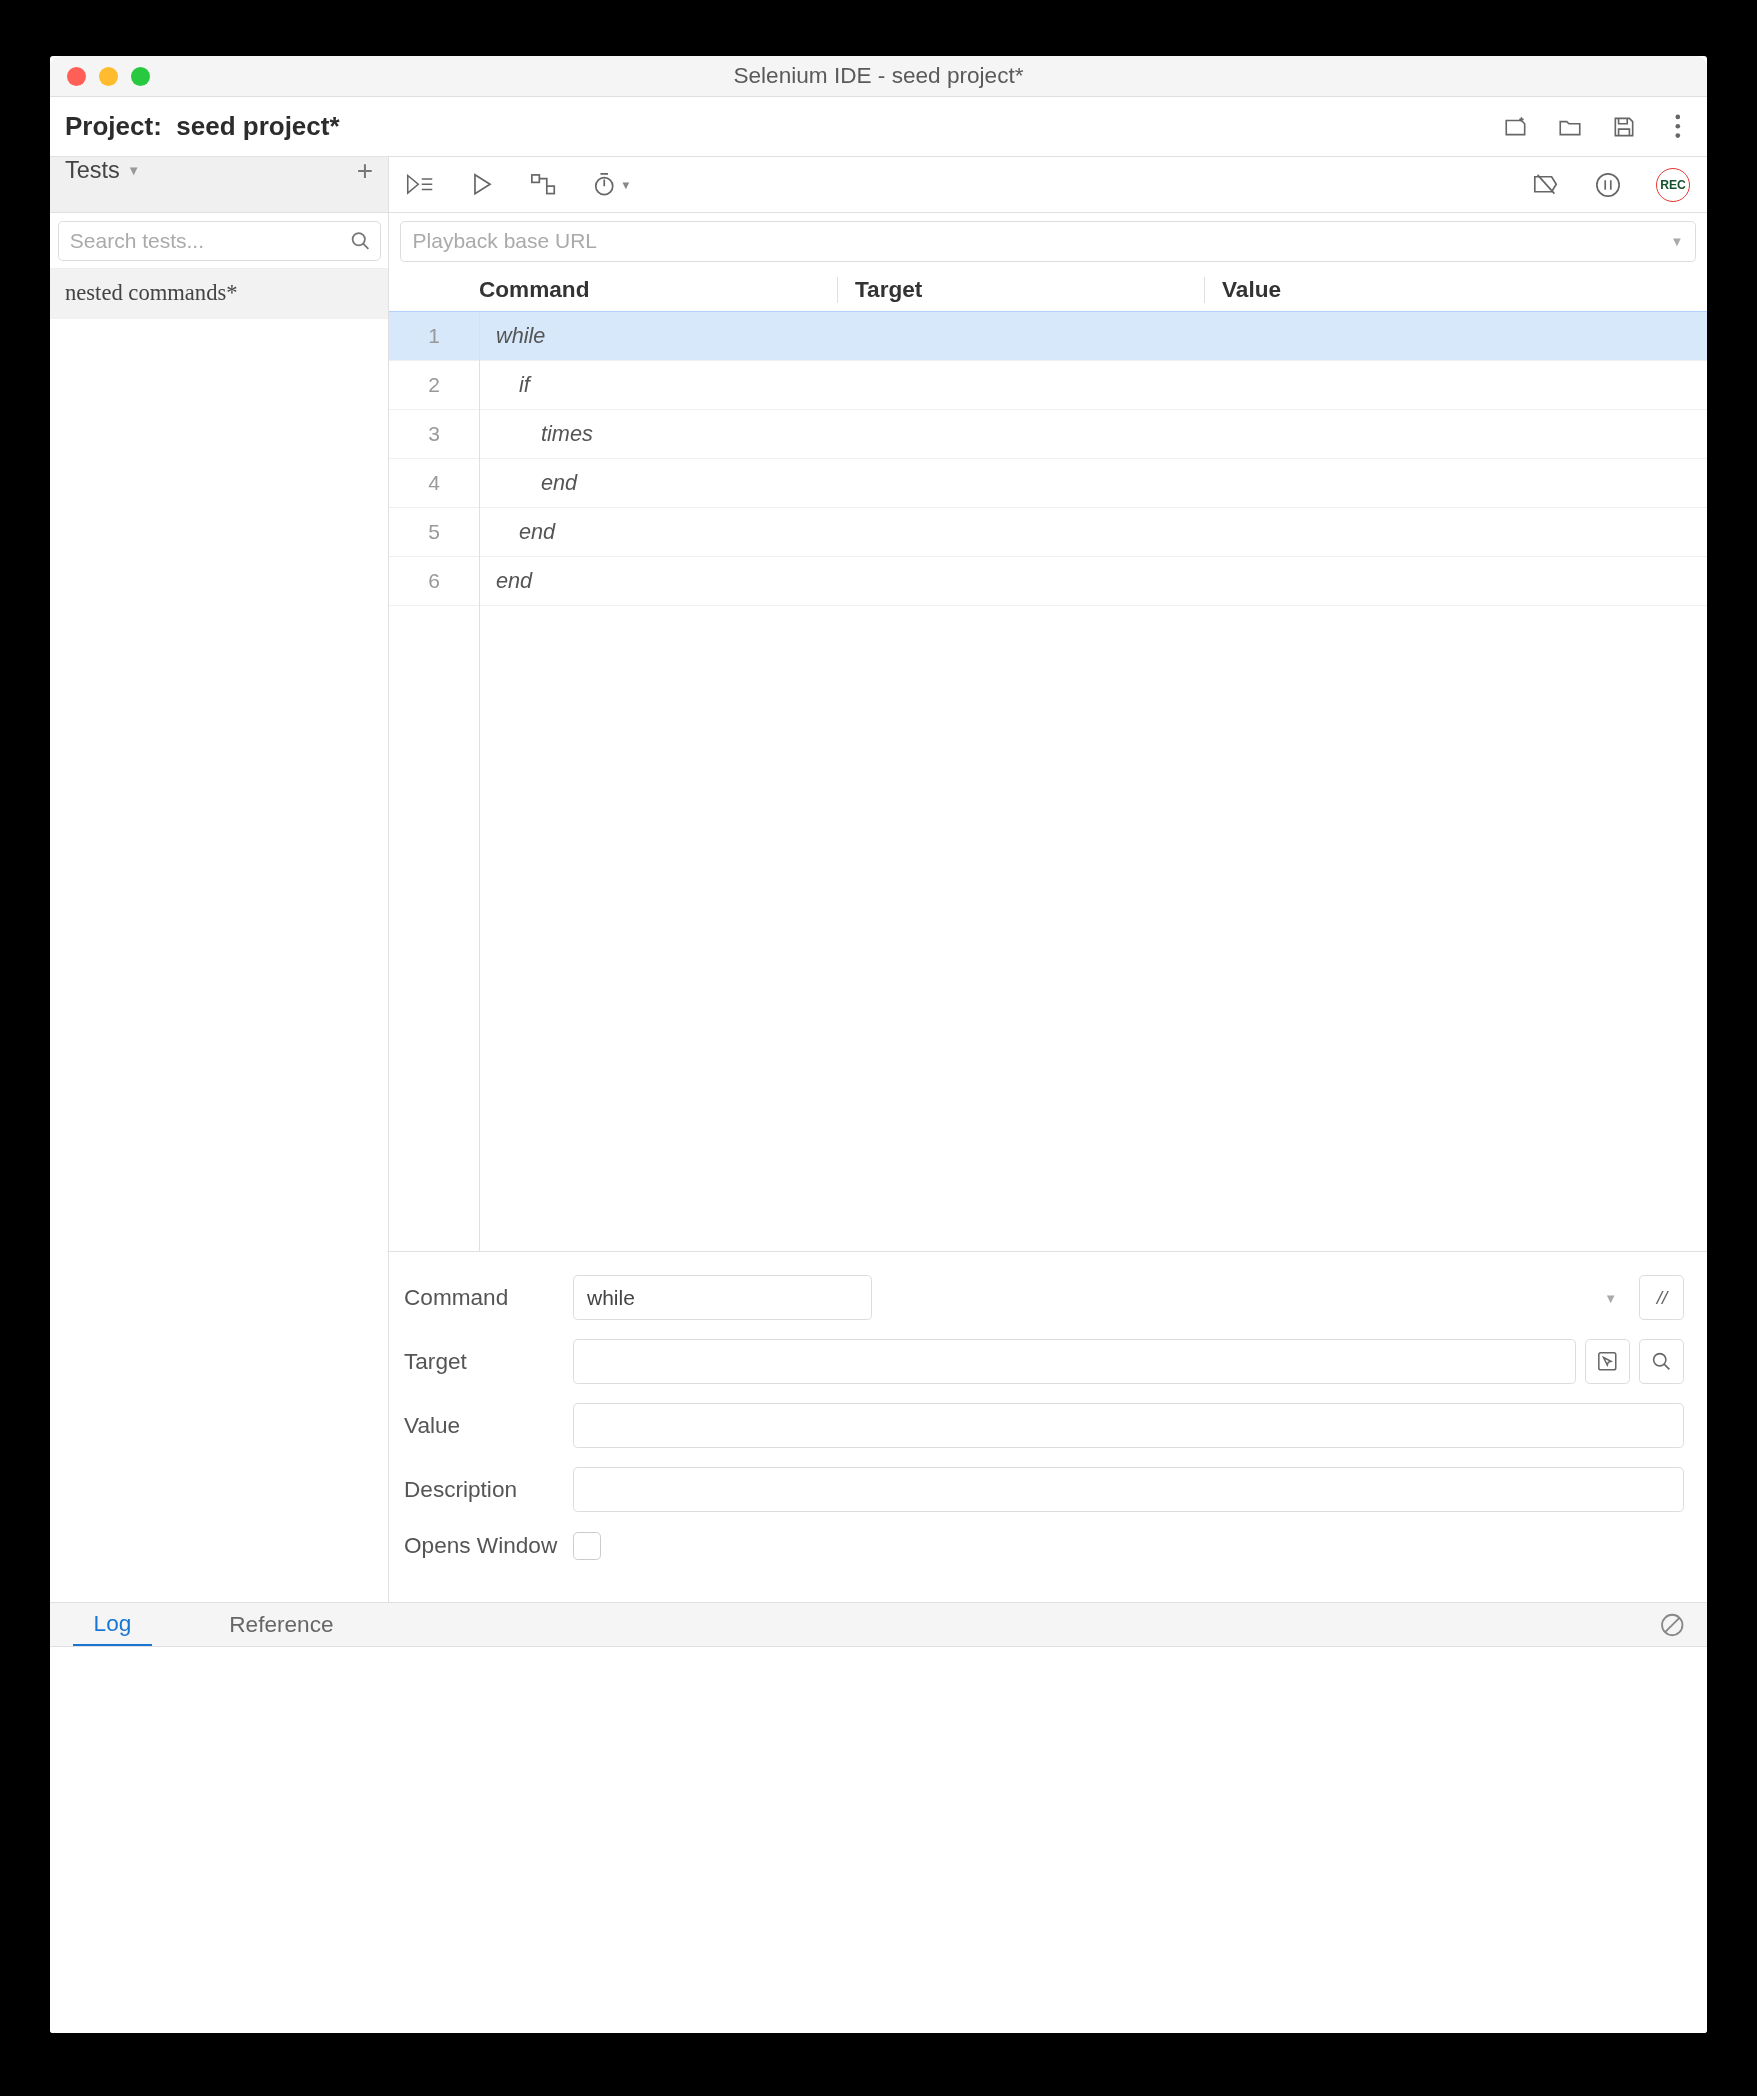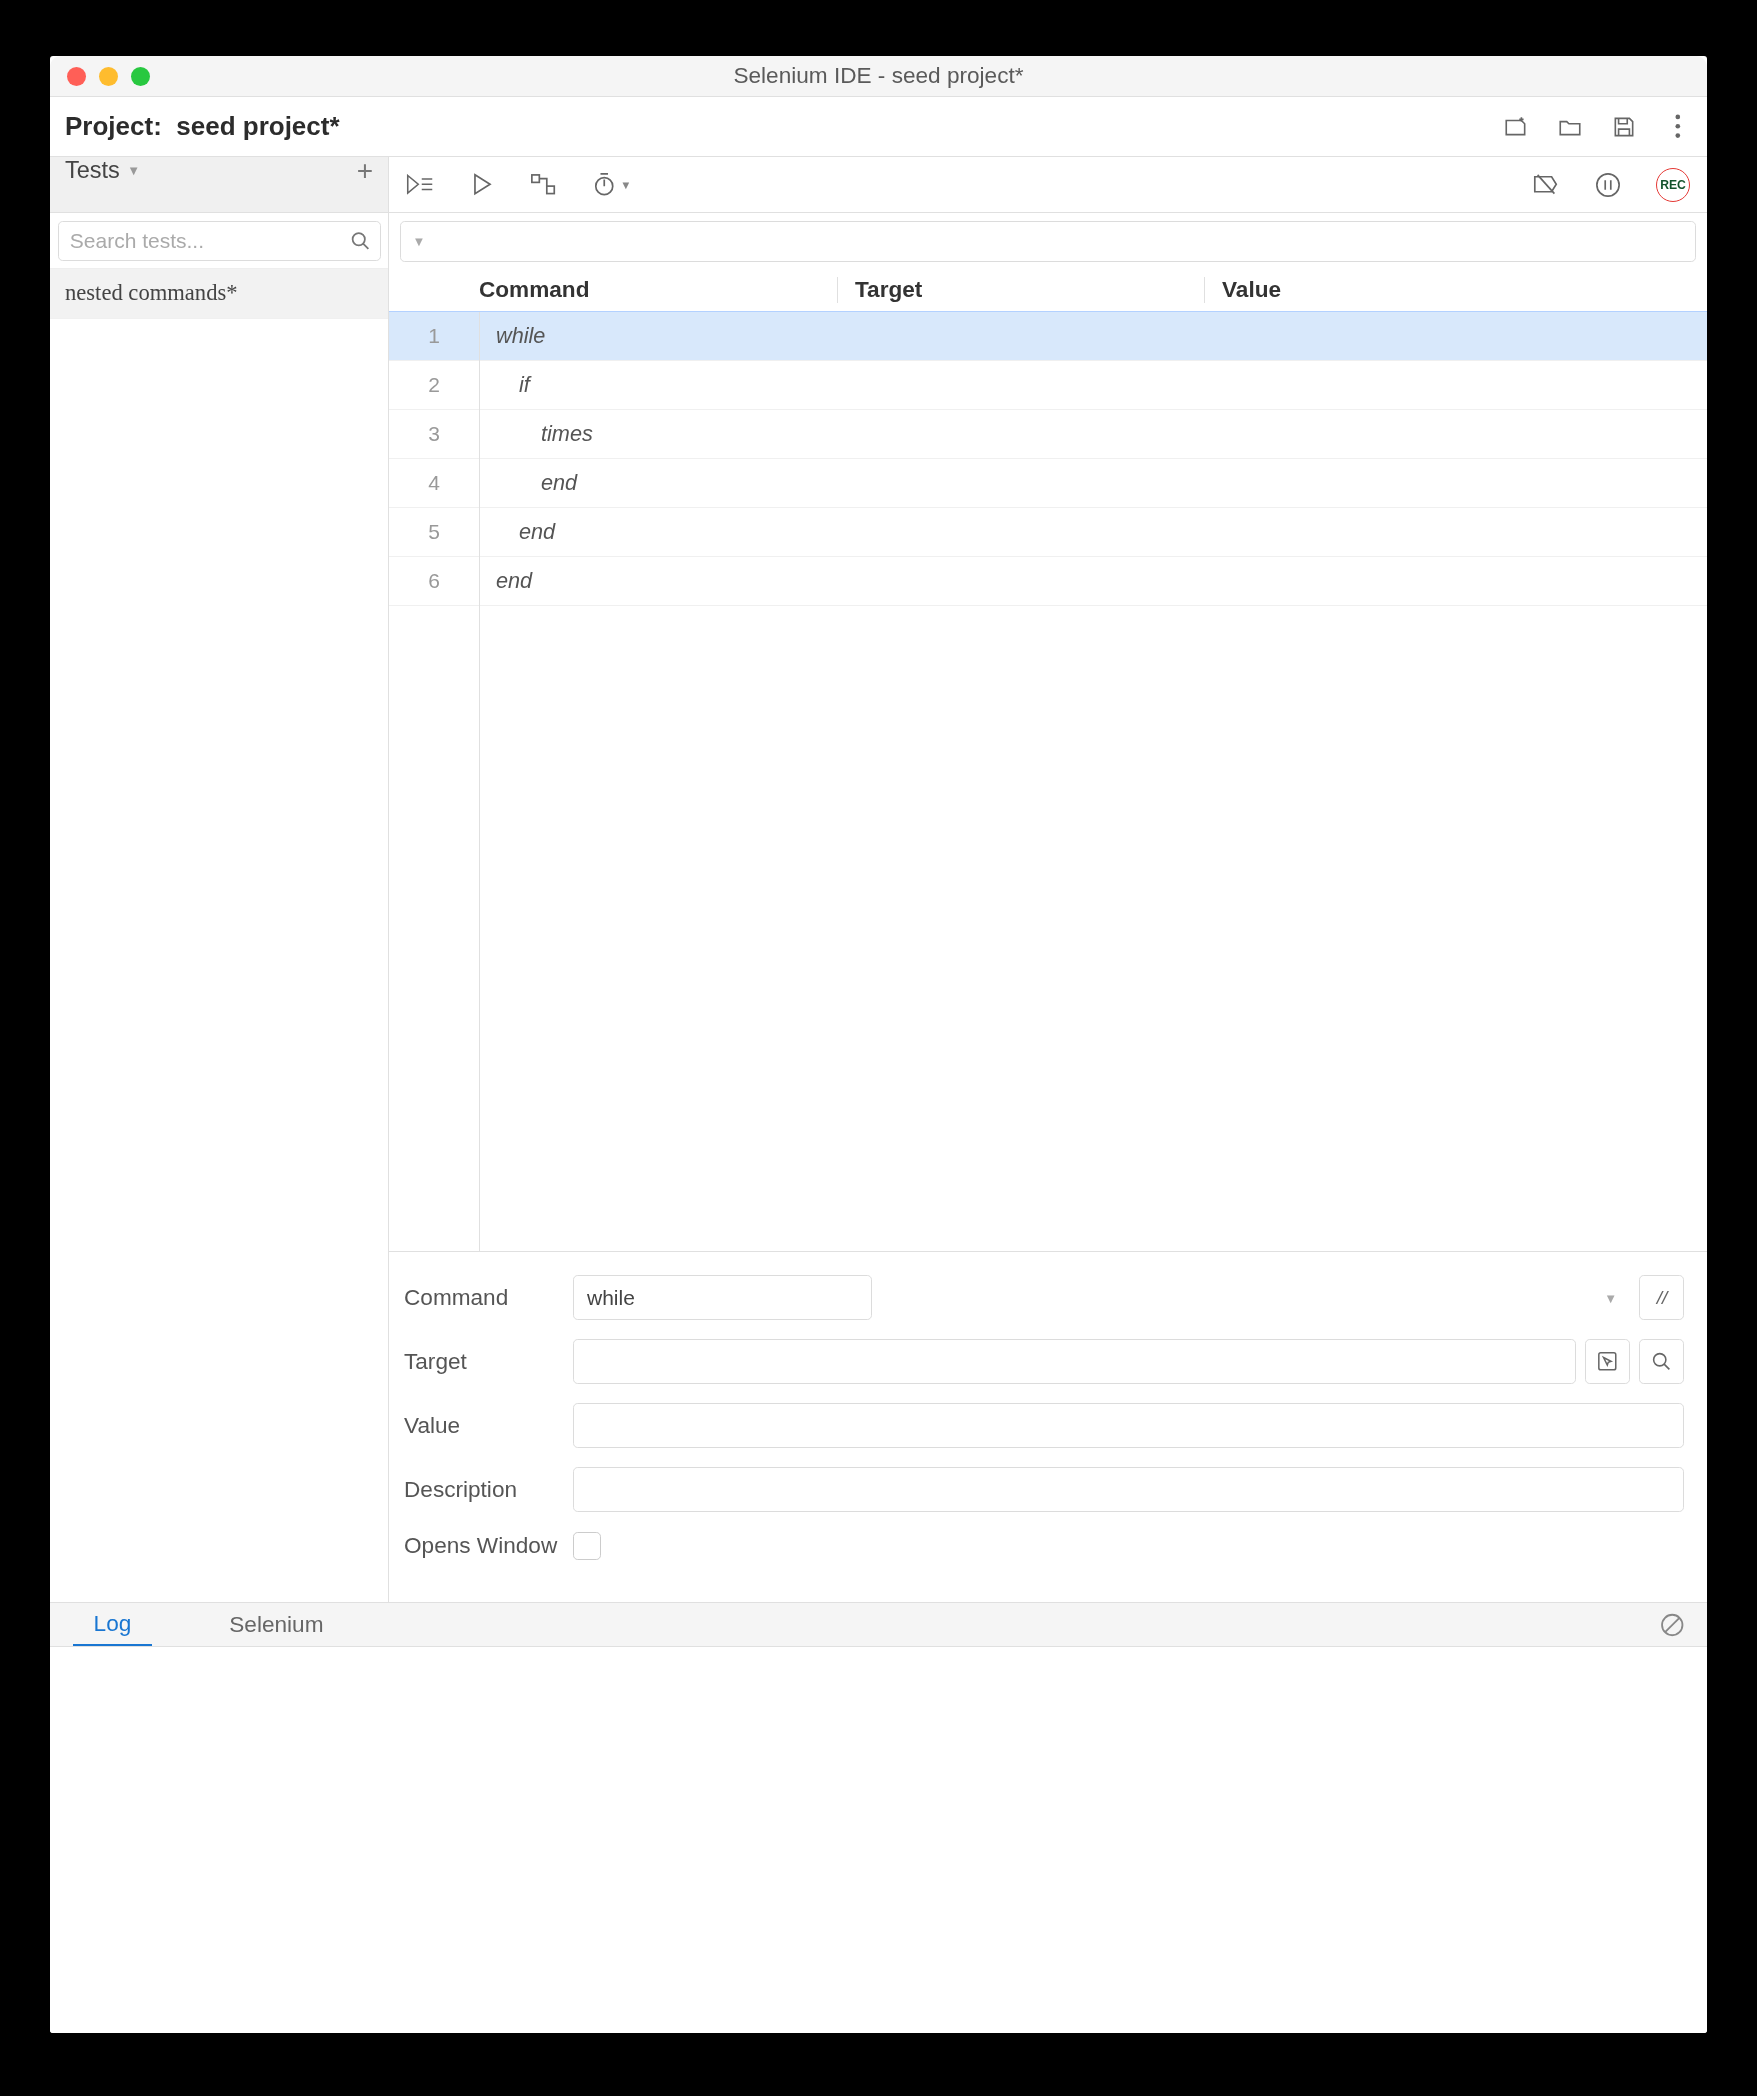--- a/index.html
+++ b/index.html
@@ -470,20 +470,21 @@
                 <line x1="11" y1="9" x2="11" y2="19"></line>
                 <line x1="17" y1="9" x2="17" y2="19"></line>
               </svg>
           </div>
           <div class="rec-btn">REC</div>
         </div>
       </div>
 
       <div class="url-bar">
         <div class="url-input-wrap">
+          <input type="text" placeholder="Playback base URL" style="">
           <span class="url-drop">▼</span>
         </div>
       </div>
 
       <div class="cmd-table-header">
         <div class="col-cmd">Command</div>
         <div class="col-target">Target</div>
         <div class="col-value">Value</div>
       </div>
 
@@ -557,21 +558,21 @@
           <div class="ed-checkbox"></div>
         </div>
       </div>
     </div>
 
   </div>
 
   <div class="lower-wrap">
     <div class="bottom-tabs" id="bottom-tabs">
       <div class="bottom-tab active">Log</div>
-        <div class="bottom-tab">Selenium</div>
+        <div class="bottom-tab">Reference</div>
         <span class="clear-log">
         <svg width="24.5" height="24.5" viewBox="0 0 24 24" fill="none" stroke="currentColor" stroke-width="1.8">
             <circle cx="12" cy="12" r="10"></circle>
             <line x1="5" y1="19" x2="19" y2="5"></line>
           </svg>
       </span>
     </div>
     <div class="log-panel"></div>
   </div>
 

